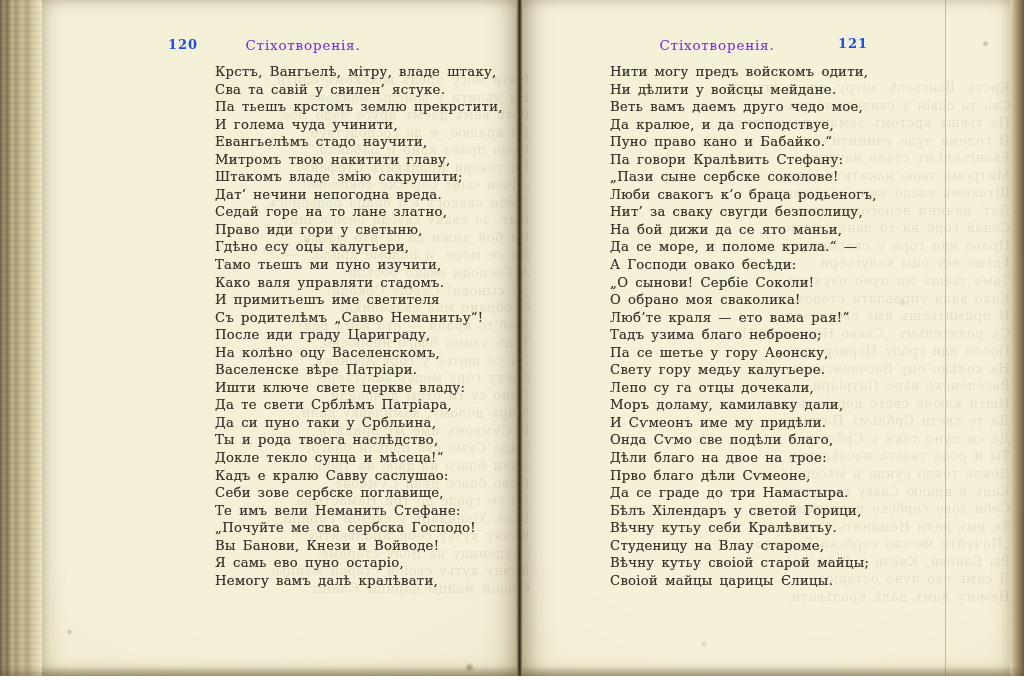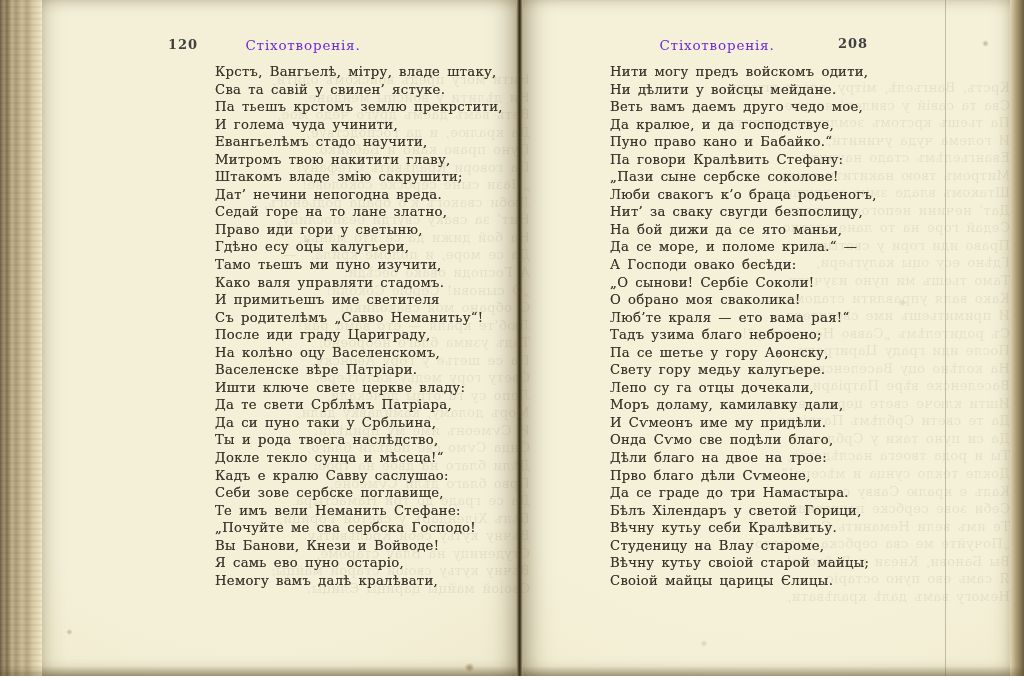--- a/index.html
+++ b/index.html
@@ -38,21 +38,21 @@
   .edge-right{position:absolute;left:1010px;top:0;width:14px;height:676px;
     background:linear-gradient(90deg,#e0d6b1,#b3a37c 40%,#877756 78%,#6b5c41);}
 
   
   .crease{position:absolute;left:945px;top:0;width:1px;height:676px;background:rgba(125,110,75,.4);}
 
   .bottom-edge{position:absolute;left:0;top:666px;width:1024px;height:10px;
     background:linear-gradient(180deg,rgba(0,0,0,0),rgba(85,70,40,.35));}
 
   
-  .pagenum{position:absolute;font-size:13px;font-weight:bold;letter-spacing:1px;color:#404040;}
+  .pagenum{position:absolute;font-size:13px;font-weight:bold;letter-spacing:1px;color:#1d4ed8;}
   .runtitle{position:absolute;font-size:13.5px;letter-spacing:.8px;color:#6d28d9;transform:translateX(-50%);}
   .num-left{left:168px;top:37px;}
   .title-left{left:303px;top:37px;}
   .title-right{left:717px;top:37px;}
   .num-right{left:838px;top:36px;}
 
   
   .poem{position:absolute;top:63px;}
   .poem-left{left:215px;}
   .poem-right{left:610px;}
@@ -151,21 +151,21 @@
         <div class="poem-line">Те имъ вели Неманить Стефане:</div>
         <div class="poem-line">„Почуйте ме сва сербска Господо!</div>
         <div class="poem-line">Вы Банови, Кнези и Войводе!</div>
         <div class="poem-line">Я самь ево пуно остаріо,</div>
         <div class="poem-line">Немогу вамъ далѣ кралѣвати,</div>
       </div>
 
     <div class="pagenum num-left">120</div>
     <div class="runtitle title-left">Стіхотворенія.</div>
     <div class="runtitle title-right">Стіхотворенія.</div>
-    <div class="pagenum num-right">208</div>
+    <div class="pagenum num-right">121</div>
 
     <div class="poem poem-left">
         <div class="poem-line">Крстъ, Вангьелѣ, мітру, владе штаку,</div>
         <div class="poem-line">Сва та савій у свилен’ ястуке.</div>
         <div class="poem-line">Па тьешъ крстомъ землю прекрстити,</div>
         <div class="poem-line">И голема чуда учинити,</div>
         <div class="poem-line">Евангьелѣмъ стадо научити,</div>
         <div class="poem-line">Митромъ твою накитити главу,</div>
         <div class="poem-line">Штакомъ владе змію сакрушити;</div>
         <div class="poem-line">Дат’ нечини непогодна вреда.</div>

